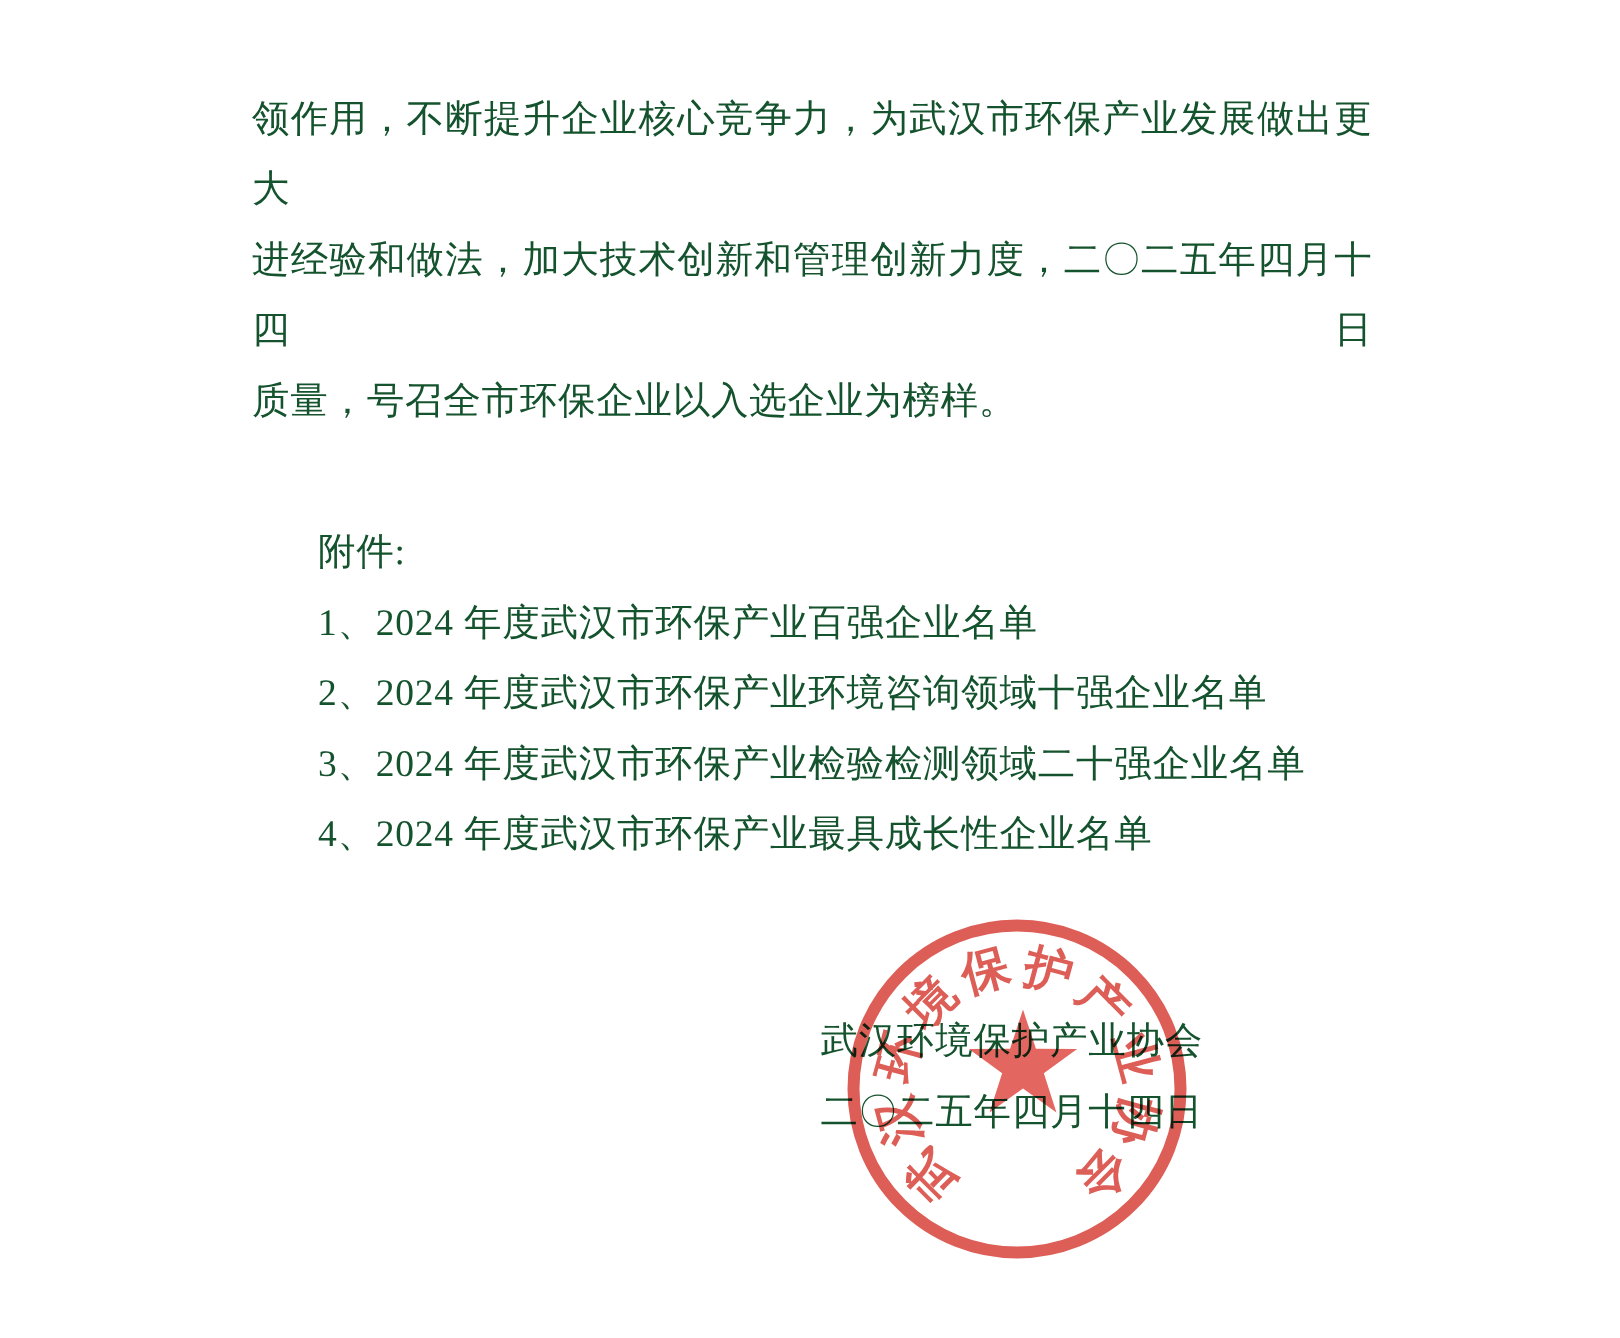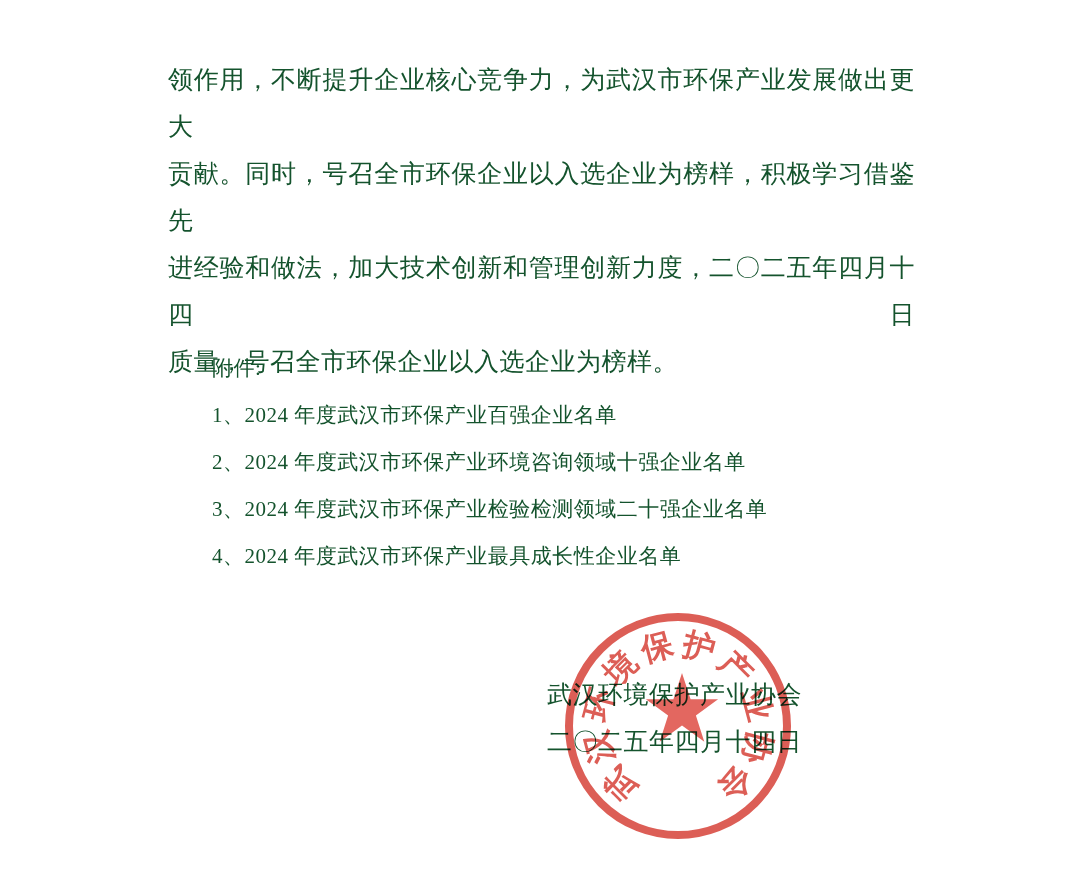--- a/index.html
+++ b/index.html
@@ -27,21 +27,21 @@
     white-space: normal;
     text-align: justify;
     text-align-last: justify;
   }
   .line.indent { text-indent: 44px; }
   .attachments {
     position: absolute;
     left: 168px;
     top: 345px;
     width: 780px;
-    font-size: 21px;
+    font-size: 25px;
     line-height: 47px;
     letter-spacing: 0.5px;
   }
   .attachments .heading { text-indent: 44px; }
   .attachments .item { text-indent: 44px; white-space: nowrap; }
   .signature {
     position: absolute;
     left: 547px;
     top: 671px;
     font-size: 25px;
@@ -67,21 +67,20 @@
     font-weight: bold;
   }
 </style>
 </head>
 <body>
 
 <div class="page">
 
   <div class="body-text">
     <div class="line justify">领作用，不断提升企业核心竞争力，为武汉市环保产业发展做出更大</div>
-    <div class="line justify">贡献。同时，号召全市环保企业以入选企业为榜样，积极学习借鉴先</div>
     <div class="line justify">进经验和做法，加大技术创新和管理创新力度，二〇二五年四月十四日</div>
     <div class="line">质量，号召全市环保企业以入选企业为榜样。</div>
   </div>
 
   <div class="attachments">
     <div class="heading">附件:</div>
     <div class="item">1、2024 年度武汉市环保产业百强企业名单</div>
     <div class="item">2、2024 年度武汉市环保产业环境咨询领域十强企业名单</div>
     <div class="item">3、2024 年度武汉市环保产业检验检测领域二十强企业名单</div>
     <div class="item">4、2024 年度武汉市环保产业最具成长性企业名单</div>

